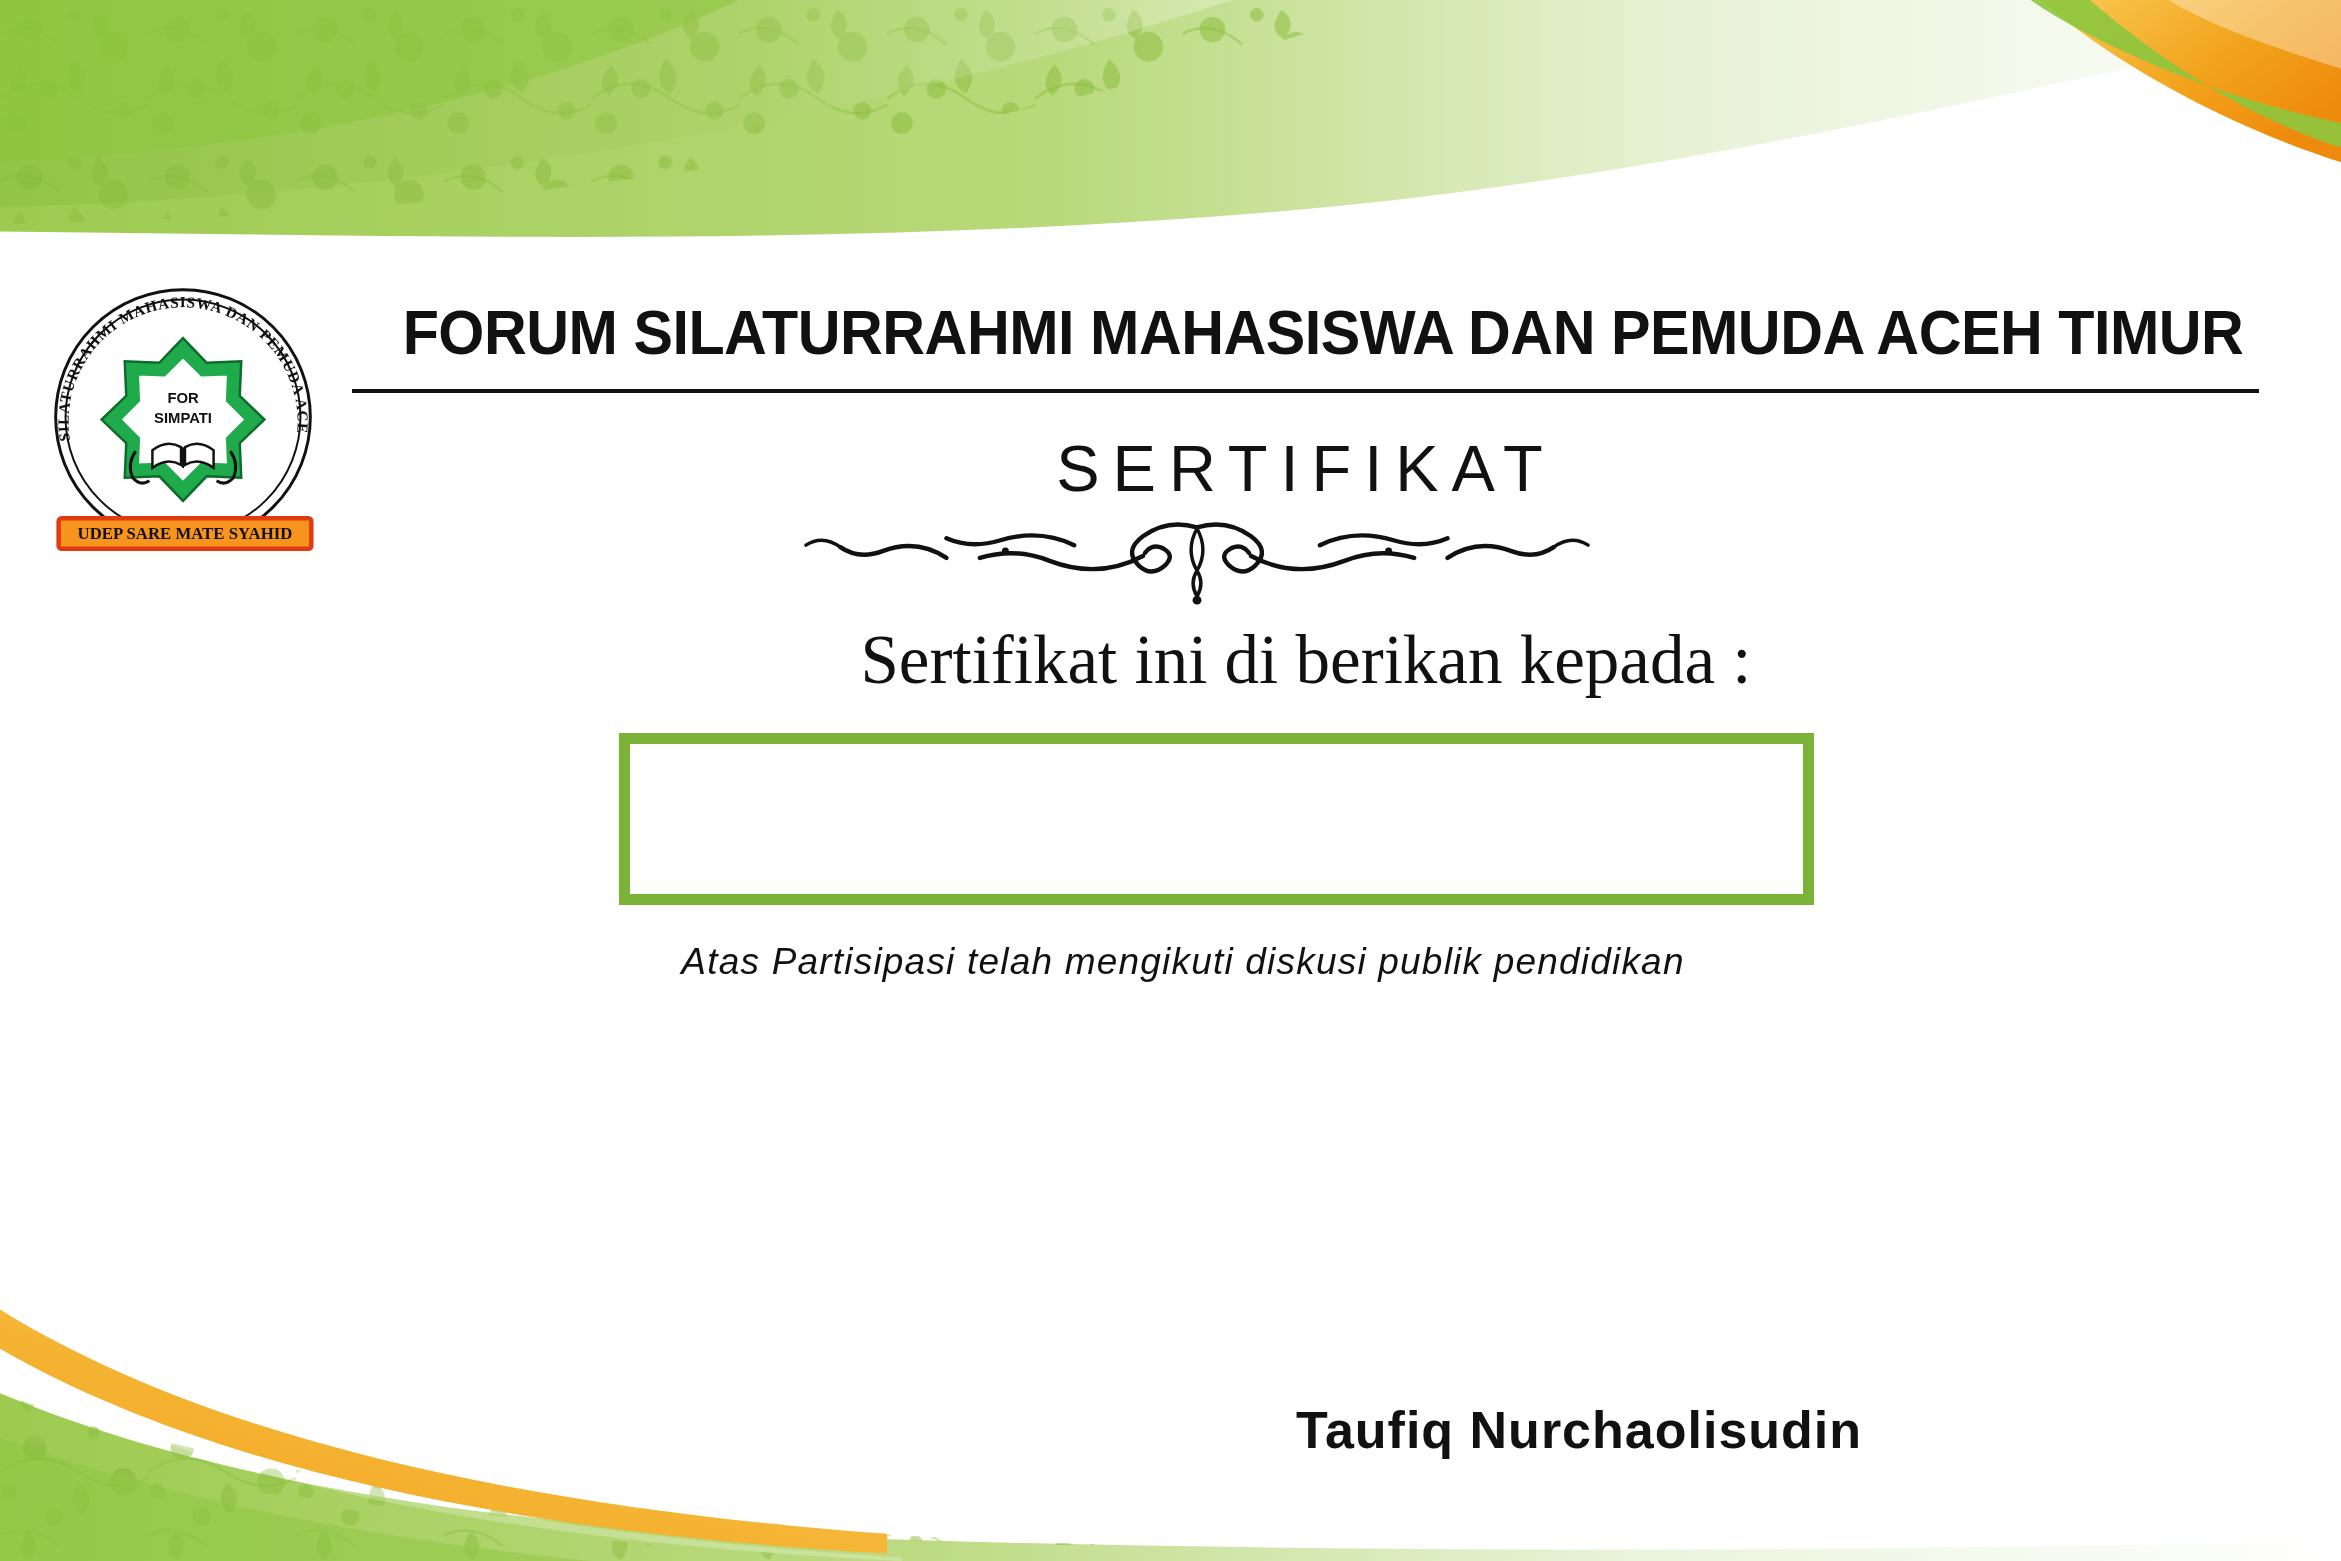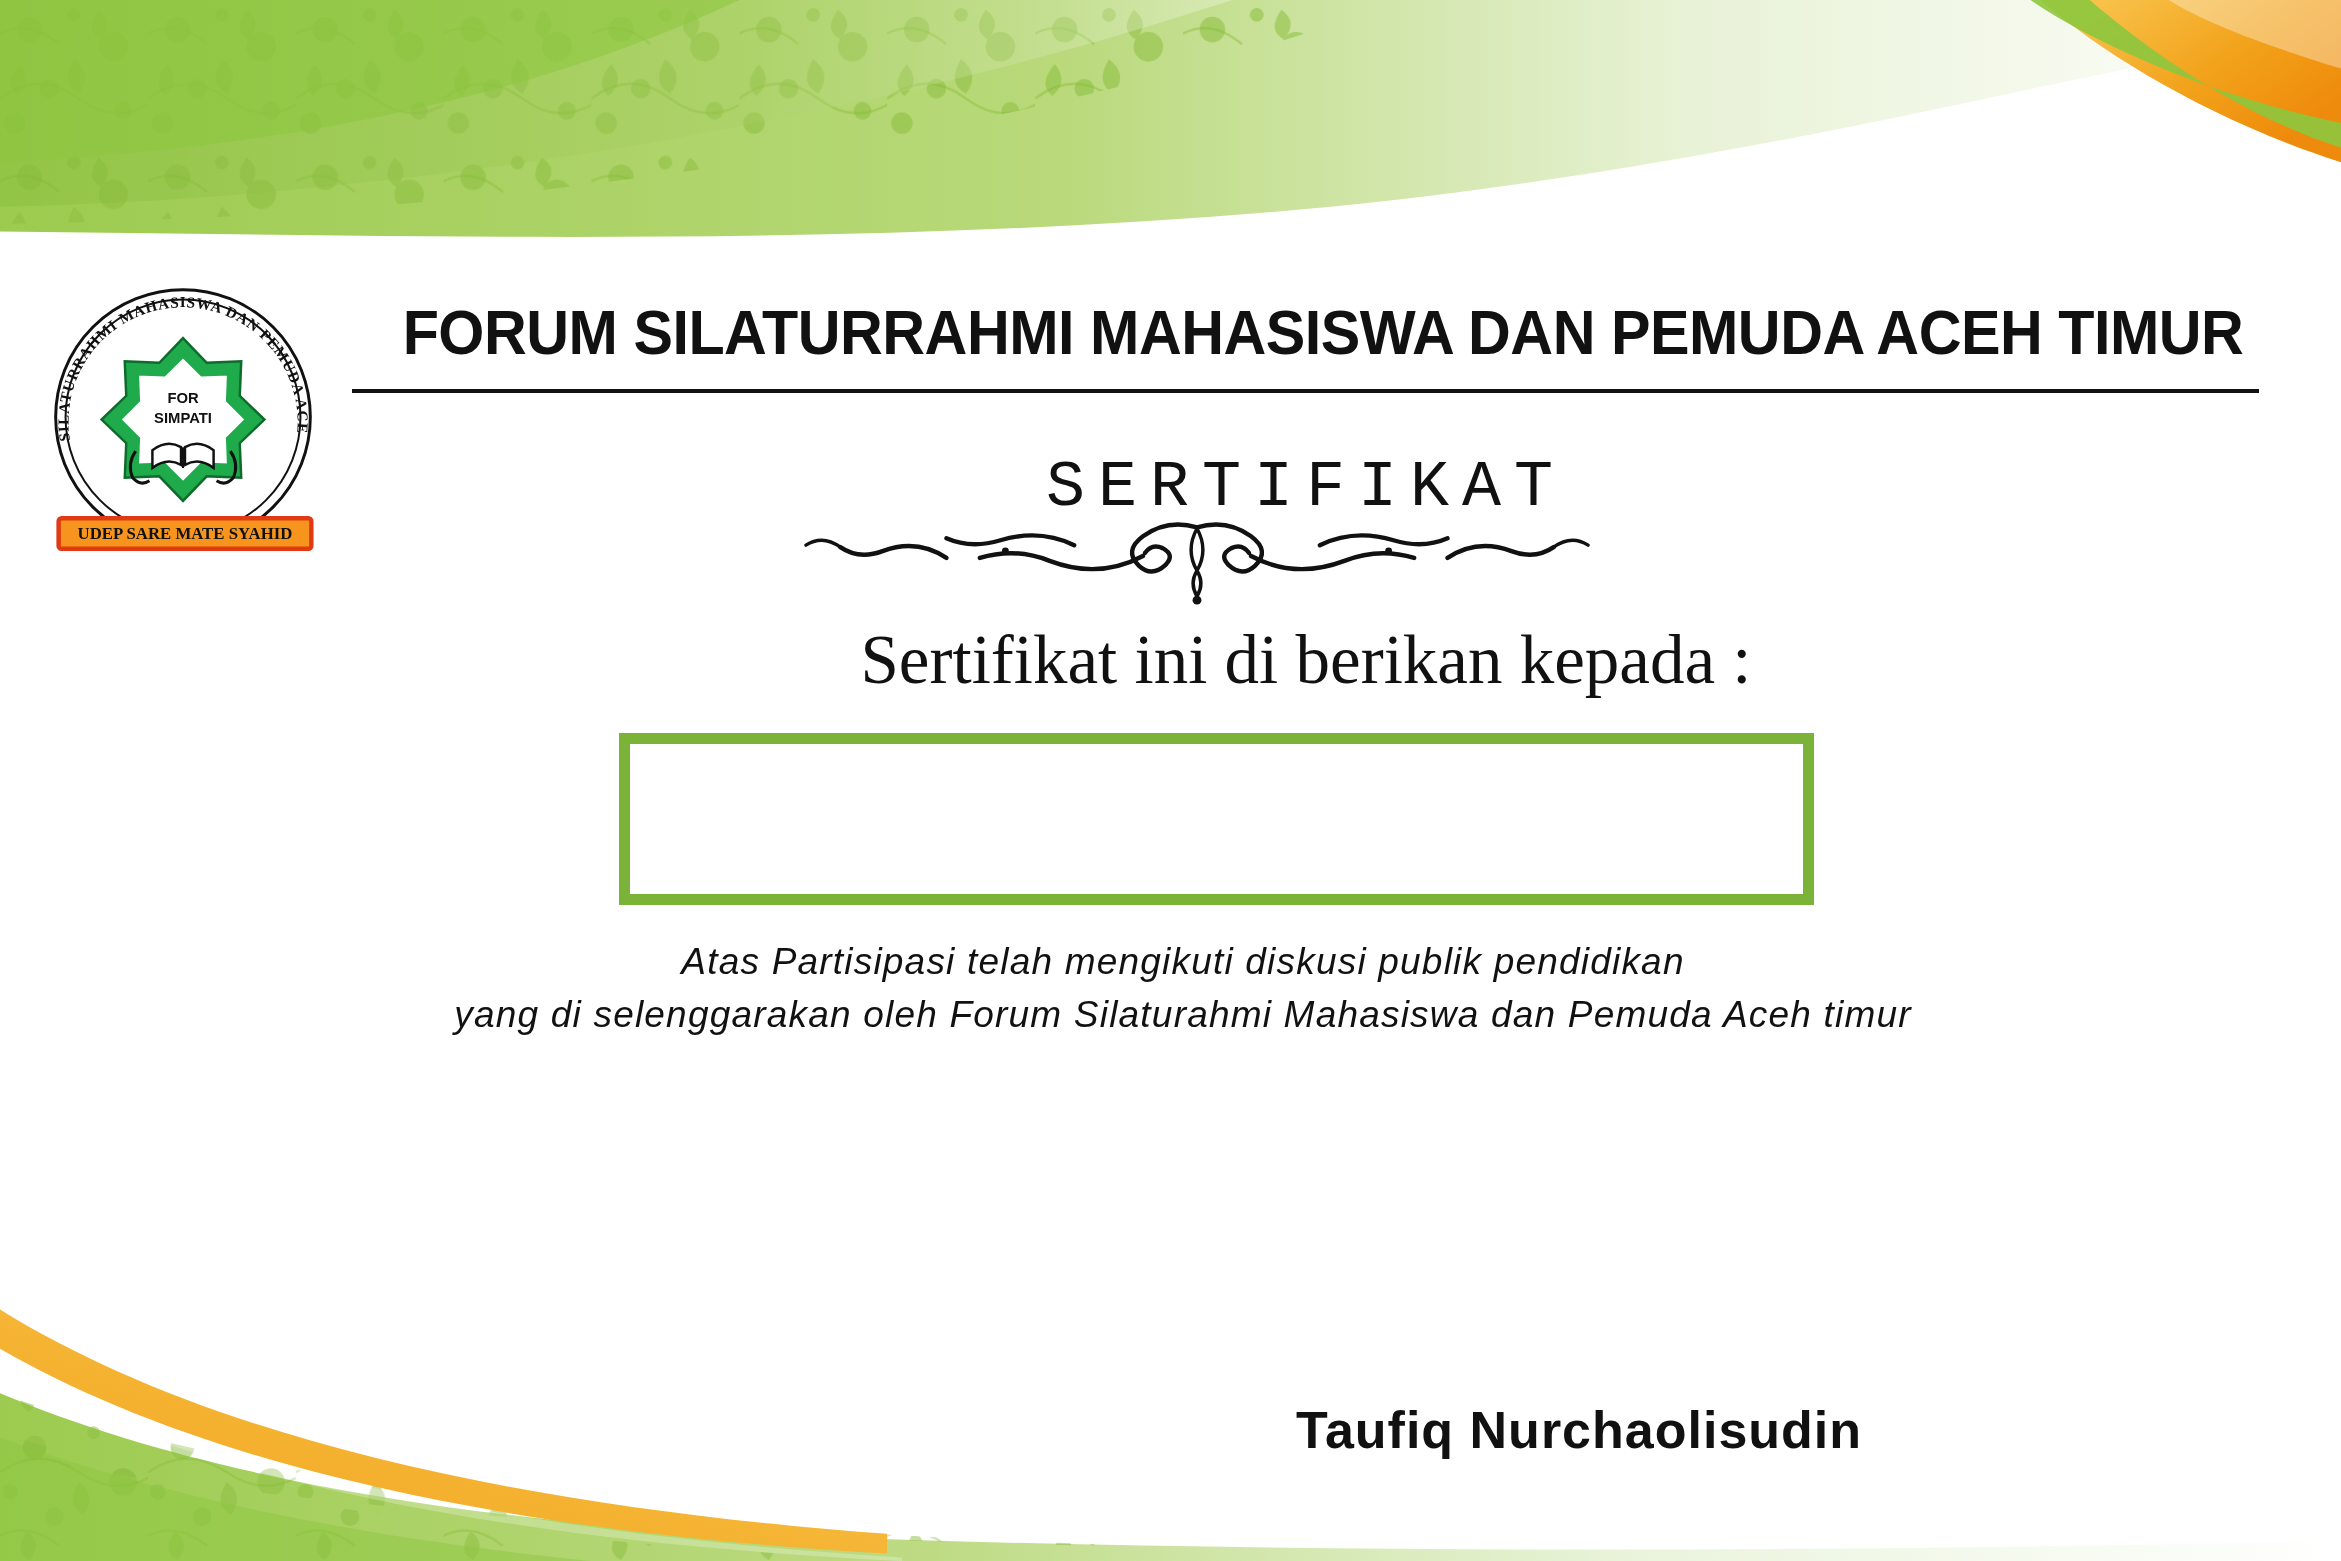--- a/index.html
+++ b/index.html
@@ -71,26 +71,25 @@
     height: 4.4px;
     background: #111111;
   }
 
   .sertifikat-word {
     position: absolute;
     left: 345px;
     top: 431px;
     width: 1922px;
     text-align: center;
-    font-family: Liberation Mono, monospace;
+    font-family: Liberation Sans, sans-serif;
     font-size: 65px;
     letter-spacing: 13px;
     color: #111111;
     white-space: nowrap;
-    margin-top: 20px;
   }
 
   .flourish {
     position: absolute;
     left: 798px;
     top: 498px;
     width: 798px;
     height: 113px;
   }
 
@@ -337,19 +336,18 @@
   </svg>
 
   <div class="given-to">Sertifikat ini di berikan kepada :</div>
 
   <div class="name-box">
     <div class="name-value"></div>
   </div>
 
   <div class="body-text">
     <div class="l1">Atas Partisipasi telah mengikuti diskusi publik pendidikan</div>
-    <div class="l2">yang di selenggarakan oleh Forum Silaturahmi Mahasiswa dan Pemuda Aceh timur</div>
   </div>
 
   <div class="sign-name">Taufiq Nurchaolisudin</div>
 
 </div>
 
 
 </body></html>

